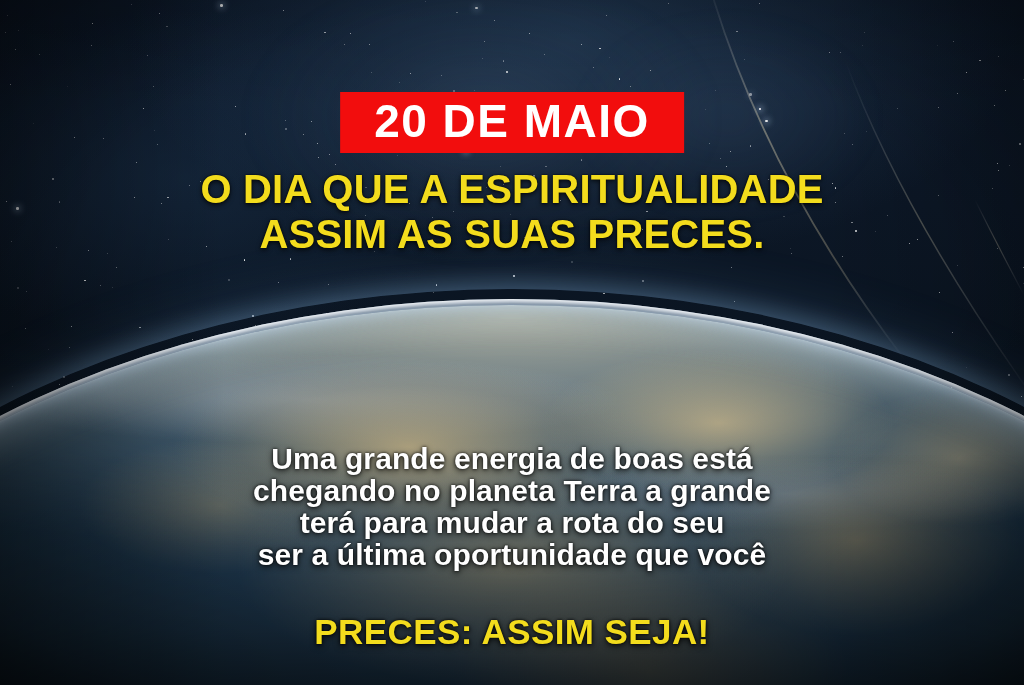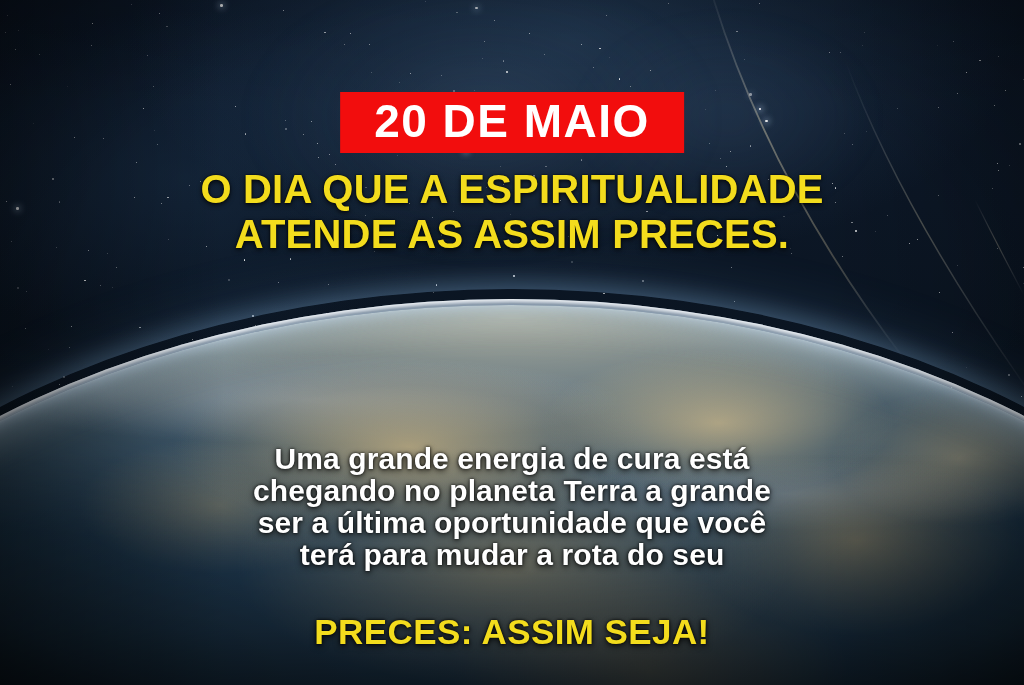--- a/index.html
+++ b/index.html
@@ -499,26 +499,26 @@
   <div class="vignette"></div>
 
   <div class="content">
 
     <div class="date-banner">
       <div class="date-banner-text">20 DE MAIO</div>
     </div>
 
     <div class="headline">
       <span class="headline-line">O DIA QUE A ESPIRITUALIDADE</span>
-      <span class="headline-line">ATENDE AS ASSIM PRECES.</span>
+      <span class="headline-line">ASSIM AS SUAS PRECES.</span>
     </div>
 
     <div class="body-copy">
-      <span class="body-line">Uma grande energia de cura está</span>
+      <span class="body-line">Uma grande energia de boas está</span>
       <span class="body-line">chegando no planeta Terra a grande</span>
+      <span class="body-line">terá para mudar a rota do seu</span>
       <span class="body-line">ser a última oportunidade que você</span>
-      <span class="body-line">terá para mudar a rota do seu</span>
     </div>
 
     <div class="cta">PRECES: ASSIM SEJA!</div>
 
   </div>
 </div>
 
 </body></html>

